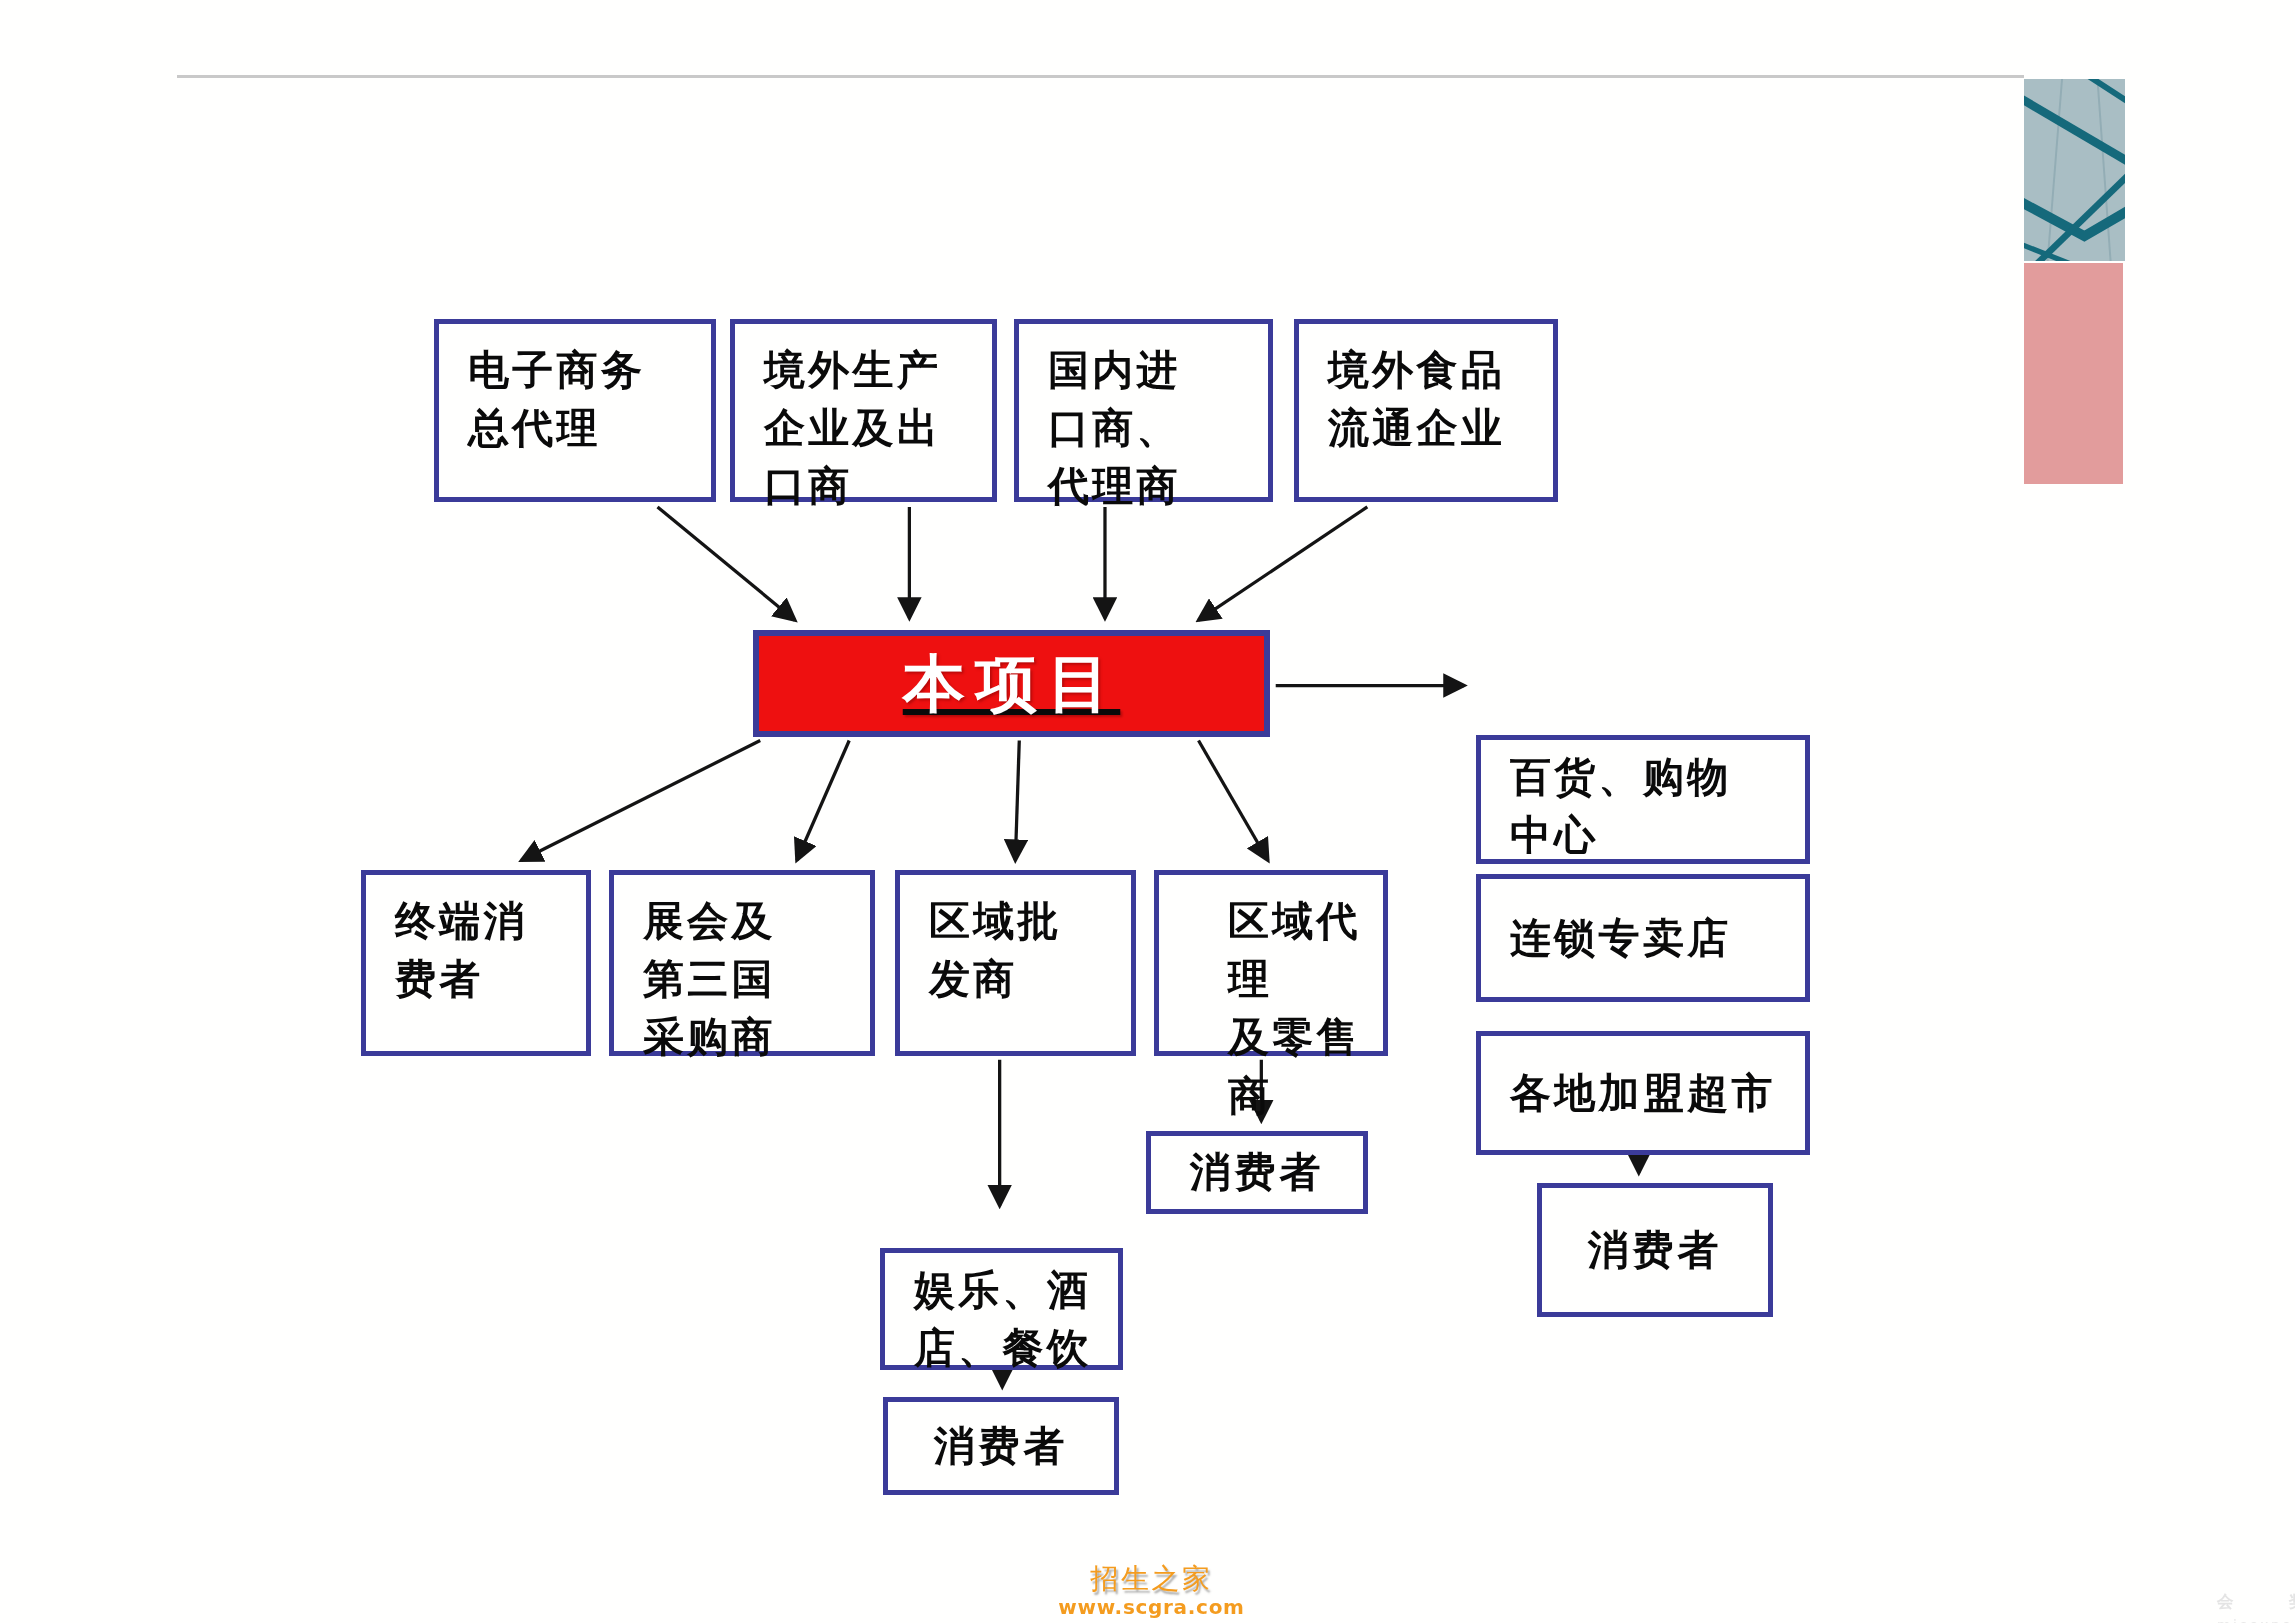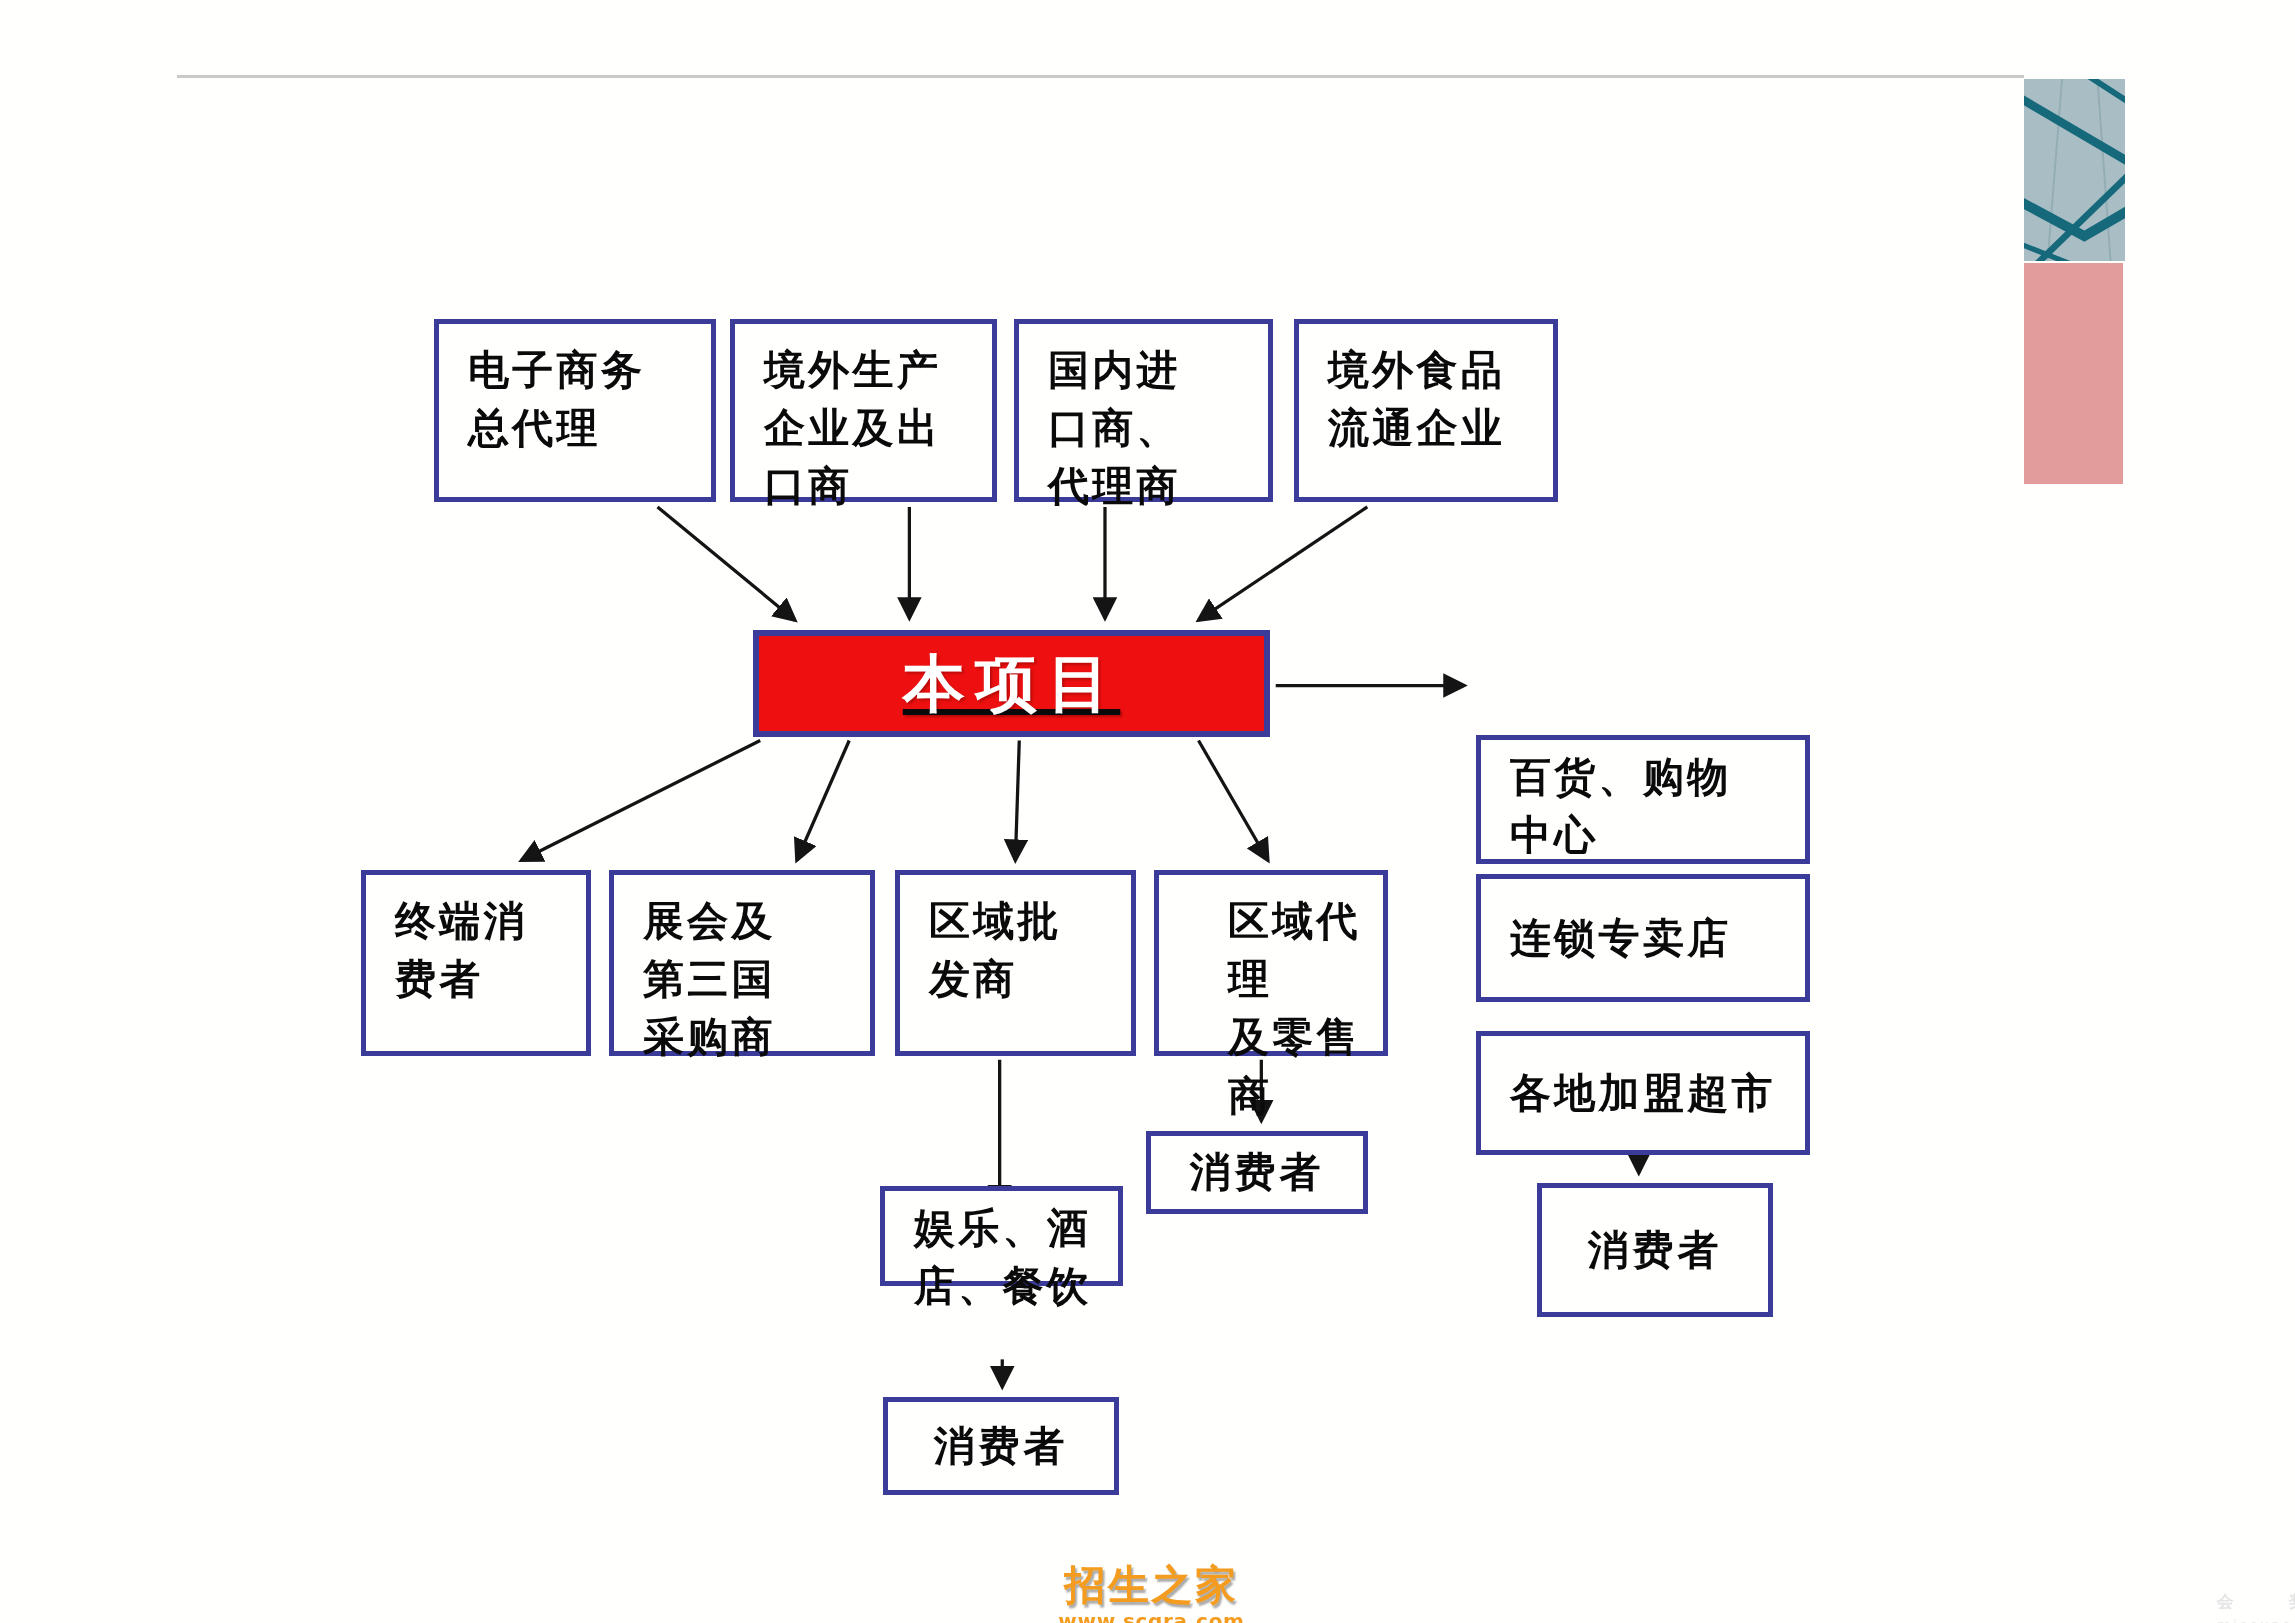--- a/index.html
+++ b/index.html
@@ -41,21 +41,21 @@
     color:#ffffff;font-size:62px;letter-spacing:10.5px;padding:0;line-height:1;
     text-shadow:2px 2px 2.6px rgba(120,0,0,.45);
   }
   .edges{position:absolute;left:0;top:0;width:2295px;height:1623px;pointer-events:none;}
   .deco-photo{position:absolute;left:2024px;top:79px;width:101px;height:182px;}
   .deco-pink{position:absolute;left:2024px;top:263px;width:99px;height:221px;background:var(--pink);}
   .wm-center{
     position:absolute;left:1047px;top:1564px;width:209px;text-align:center;color:var(--orange);
   }
   .wm-center .wm-name{
-    font-size:41px;font-weight:bold;letter-spacing:2.6px;line-height:1.05;
+    font-size:28px;font-weight:normal;letter-spacing:2.6px;line-height:1.05;
     text-shadow:2px 2.6px 2px rgba(100,100,100,.55);
   }
   .wm-center .wm-url{font-size:20px;font-weight:bold;letter-spacing:0.7px;margin-top:2px;}
   .wm-corner{position:absolute;left:2217px;top:1591px;width:170px;color:var(--faint);}
   .wm-corner .wm-name{font-size:16.4px;font-weight:bold;letter-spacing:25px;white-space:nowrap;}
   .wm-corner .wm-url{font-size:13.7px;letter-spacing:2.6px;margin-top:3.9px;white-space:nowrap;color:#e9e9e9;}
 </style>
 </head>
 <body>
 
@@ -132,21 +132,21 @@
   </div>
   <div class="node" style="left:895px;top:870px;width:241px;height:186px;">
     <span class="txt">区域批
 发商</span>
   </div>
   <div class="node" style="left:1154px;top:870px;width:234px;height:186px;padding-left:40px;">
     <span class="txt">区域代理
 及零售商</span>
   </div>
 
-  <div class="node tight" style="left:880px;top:1186px;width:243px;height:100px;">
+  <div class="node tight" style="left:880px;top:1248px;width:243px;height:122px;">
     <span class="txt">娱乐、酒
 店、餐饮</span>
   </div>
   <div class="node center" style="left:883px;top:1397px;width:236px;height:98px;">
     <span class="txt">消费者</span>
   </div>
   <div class="node center" style="left:1146px;top:1131px;width:222px;height:83px;">
     <span class="txt">消费者</span>
   </div>
 

